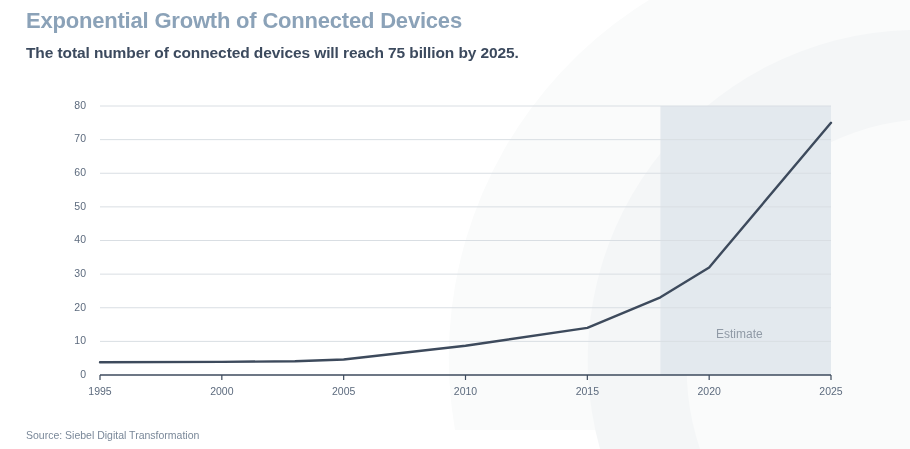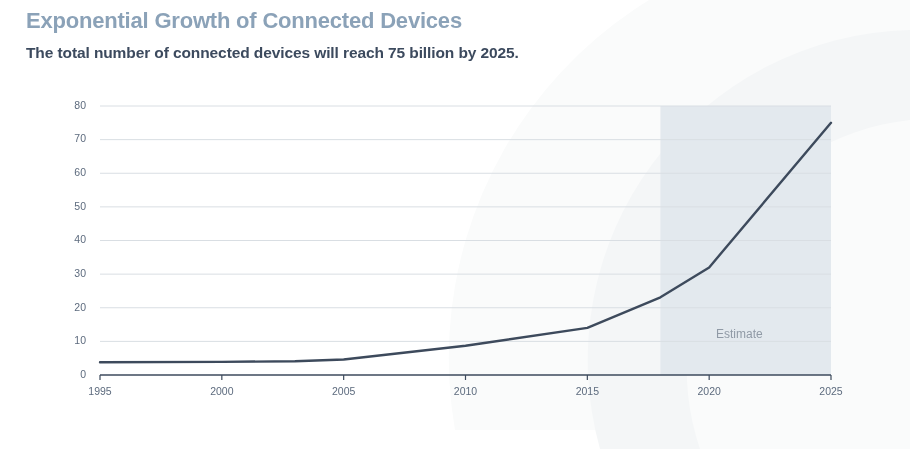--- a/index.html
+++ b/index.html
@@ -146,14 +146,15 @@
         </g>
       <g id="series-group">
           <polyline points="100.00,362.22 221.83,361.89 294.93,361.21 343.67,359.53 465.50,345.75 587.33,327.93 660.43,297.33 709.17,267.40 831.00,122.81" fill="none" stroke="#3d4a5c" stroke-width="2.4" stroke-linejoin="round" stroke-linecap="round"></polyline>
         </g>
     </svg>
   </div>
 
   <div class="estimate-label">Estimate</div>
 
 
+  <div class="source-note">Source: Siebel Digital Transformation</div>
 
 </div>
 
 </body></html>

